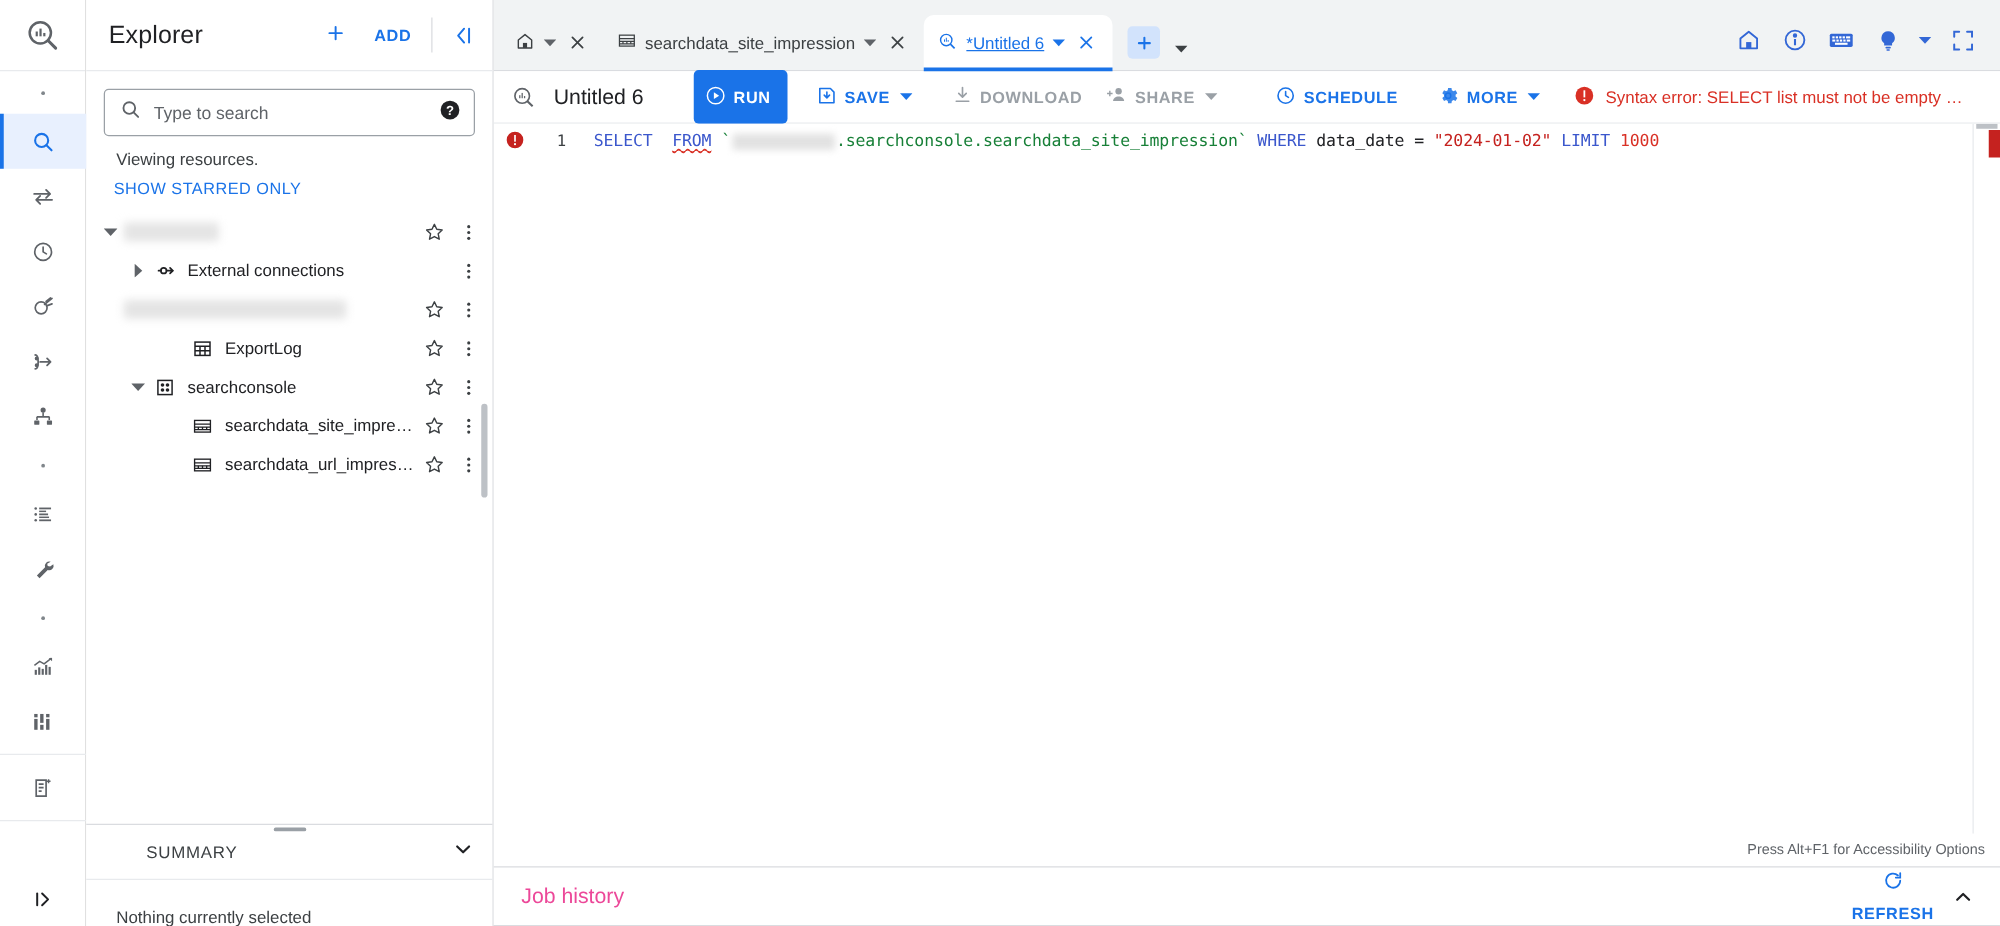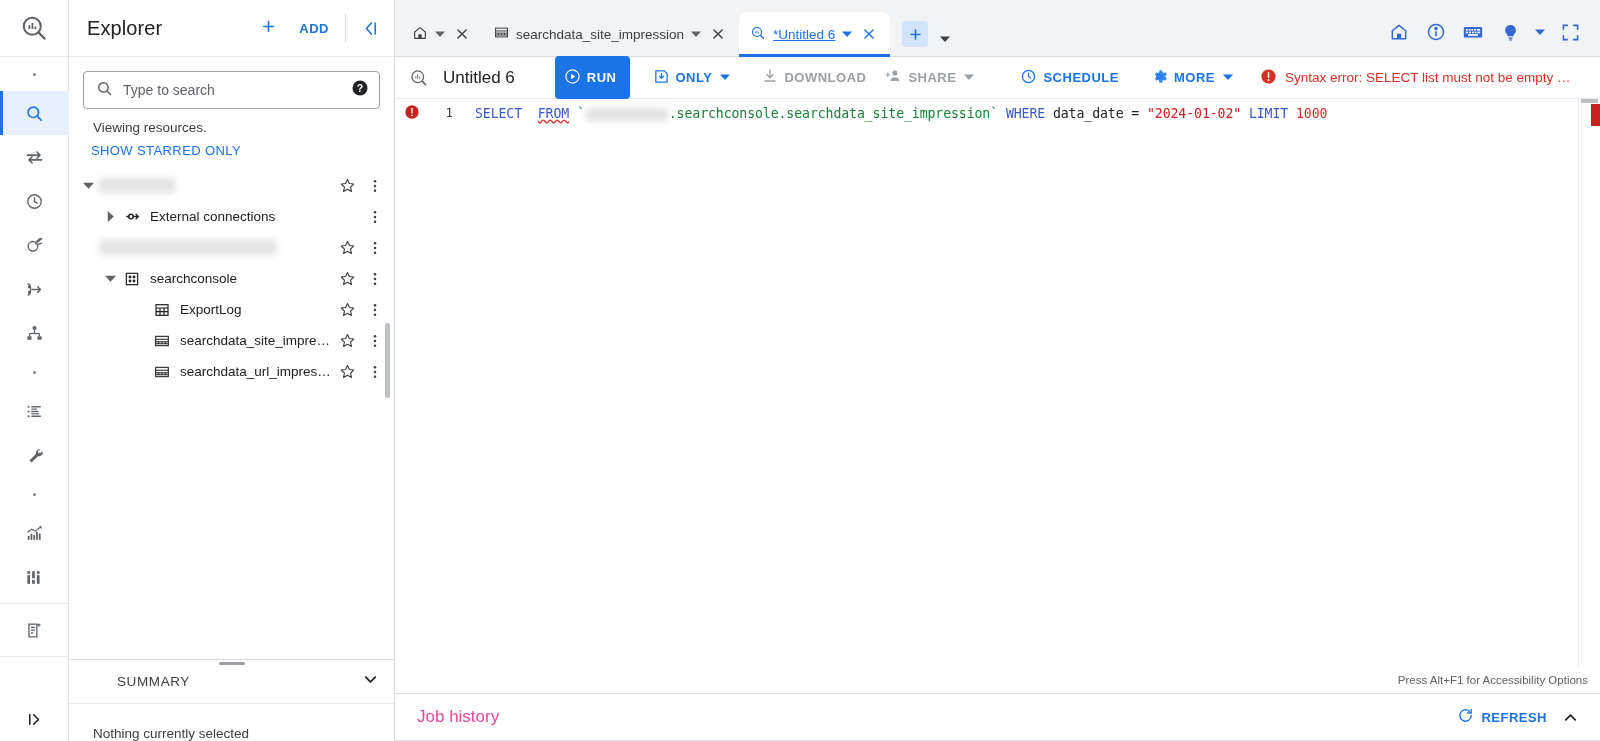--- a/index.html
+++ b/index.html
@@ -264,20 +264,21 @@
     display: flex; align-items: center; padding: 0 16px 0 22px;
     background: #fff;
   }
   .jh-title { font-size: 17px; color: #ec4899; }
   .jh-right { margin-left: auto; display: flex; align-items: center; gap: 10px; }
   .refresh-btn {
     display: flex; align-items: center; gap: 7px; color: #1a73e8;
     font-size: 13px; font-weight: 600; letter-spacing: .5px;
     background: none; border: none; cursor: pointer;
     font-family: "Liberation Sans", sans-serif;
+    flex-direction: column;
   }
   .jh-chev { color: #202124; display: flex; align-items: center;
     cursor: pointer; padding: 4px; }
   .jh-bottomline { height: 1px; background: #dadce0; }
 </style>
 </head>
 <body>
 
 <div class="app">
 
@@ -521,60 +522,60 @@
           <button class="dots-btn">
             <svg width="16" height="16" viewBox="0 0 24 24" fill="currentColor">
                 <circle cx="12" cy="5" r="1.9"></circle>
                 <circle cx="12" cy="12" r="1.9"></circle>
                 <circle cx="12" cy="19" r="1.9"></circle>
               </svg>
           </button>
         </div>
       </div>
 
+      <div class="node" style="padding-left:82px;">
+        <div class="node-icon">
+          <svg width="16" height="16" viewBox="0 0 24 24" fill="none" stroke="currentColor" stroke-width="1.8">
+            <rect x="3" y="4" width="18" height="16"></rect>
+              <path d="M3 9h18M3 14.5h18M9 9v11M15 9v11"></path>
+          </svg>
+        </div>
+        <div class="node-label">ExportLog</div>
+        <div class="node-actions">
+          <button class="star-btn">
+            <svg width="17" height="17" viewBox="0 0 24 24" fill="none" stroke="currentColor" stroke-width="1.6" stroke-linejoin="round">
+                <path d="M12 3.5l2.7 5.6 6.1.8-4.5 4.3 1.2 6.1-5.5-3-5.5 3 1.2-6.1-4.5-4.3 6.1-.8z"></path>
+              </svg>
+          </button>
+          <button class="dots-btn">
+            <svg width="16" height="16" viewBox="0 0 24 24" fill="currentColor">
+                <circle cx="12" cy="5" r="1.9"></circle>
+                <circle cx="12" cy="12" r="1.9"></circle>
+                <circle cx="12" cy="19" r="1.9"></circle>
+              </svg>
+          </button>
+        </div>
+      </div>
+
       <div class="node" style="padding-left:30px;">
         <div class="twisty">
           <svg width="11" height="11" viewBox="0 0 10 10" fill="currentColor">
               <path d="M0 2.5h10L5 8z"></path>
             </svg>
         </div>
         <div class="node-icon">
           <svg width="16" height="16" viewBox="0 0 24 24" fill="none" stroke="currentColor" stroke-width="1.8">
             <rect x="3.5" y="3.5" width="17" height="17"></rect>
             <circle cx="9" cy="9" r="1.3" fill="currentColor"></circle>
               <circle cx="15" cy="9" r="1.3" fill="currentColor"></circle>
             <circle cx="9" cy="15" r="1.3" fill="currentColor"></circle>
               <circle cx="15" cy="15" r="1.3" fill="currentColor"></circle>
           </svg>
         </div>
         <div class="node-label">searchconsole</div>
-        <div class="node-actions">
-          <button class="star-btn">
-            <svg width="17" height="17" viewBox="0 0 24 24" fill="none" stroke="currentColor" stroke-width="1.6" stroke-linejoin="round">
-                <path d="M12 3.5l2.7 5.6 6.1.8-4.5 4.3 1.2 6.1-5.5-3-5.5 3 1.2-6.1-4.5-4.3 6.1-.8z"></path>
-              </svg>
-          </button>
-          <button class="dots-btn">
-            <svg width="16" height="16" viewBox="0 0 24 24" fill="currentColor">
-                <circle cx="12" cy="5" r="1.9"></circle>
-                <circle cx="12" cy="12" r="1.9"></circle>
-                <circle cx="12" cy="19" r="1.9"></circle>
-              </svg>
-          </button>
-        </div>
-      </div>
-
-      <div class="node" style="padding-left:82px;">
-        <div class="node-icon">
-          <svg width="16" height="16" viewBox="0 0 24 24" fill="none" stroke="currentColor" stroke-width="1.8">
-            <rect x="3" y="4" width="18" height="16"></rect>
-              <path d="M3 9h18M3 14.5h18M9 9v11M15 9v11"></path>
-          </svg>
-        </div>
-        <div class="node-label">ExportLog</div>
         <div class="node-actions">
           <button class="star-btn">
             <svg width="17" height="17" viewBox="0 0 24 24" fill="none" stroke="currentColor" stroke-width="1.6" stroke-linejoin="round">
                 <path d="M12 3.5l2.7 5.6 6.1.8-4.5 4.3 1.2 6.1-5.5-3-5.5 3 1.2-6.1-4.5-4.3 6.1-.8z"></path>
               </svg>
           </button>
           <button class="dots-btn">
             <svg width="16" height="16" viewBox="0 0 24 24" fill="currentColor">
                 <circle cx="12" cy="5" r="1.9"></circle>
                 <circle cx="12" cy="12" r="1.9"></circle>
@@ -804,21 +805,21 @@
         <span>RUN</span>
       </button>
 
       <button class="tb-btn ml14">
         <span>
           <svg width="17" height="17" viewBox="0 0 24 24" fill="none" stroke="currentColor" stroke-width="1.8" stroke-linejoin="round">
             <path d="M4 4h12l4 4v12H4z"></path>
               <path d="M12 8v6M9 11.5l3 3 3-3" stroke-linecap="round"></path>
           </svg>
         </span>
-        <span>ONLY</span>
+        <span>SAVE</span>
         <span class="caret">
           <svg width="10" height="10" viewBox="0 0 10 10" fill="currentColor">
               <path d="M0 2.5h10L5 8z"></path>
             </svg>
         </span>
       </button>
 
       <button class="tb-btn disabled ml14">
         <span>
           <svg width="16" height="16" viewBox="0 0 24 24" fill="none" stroke="currentColor" stroke-width="2" stroke-linecap="round" stroke-linejoin="round">

